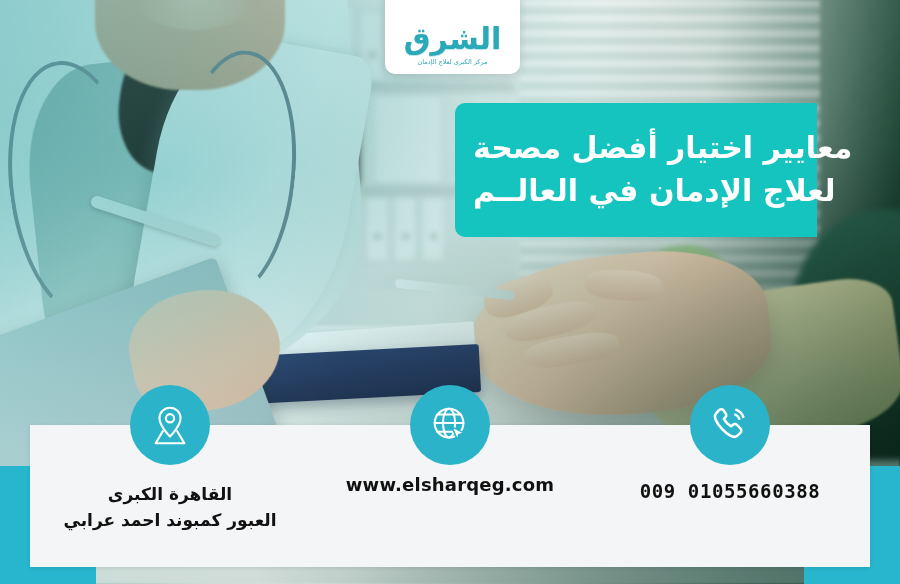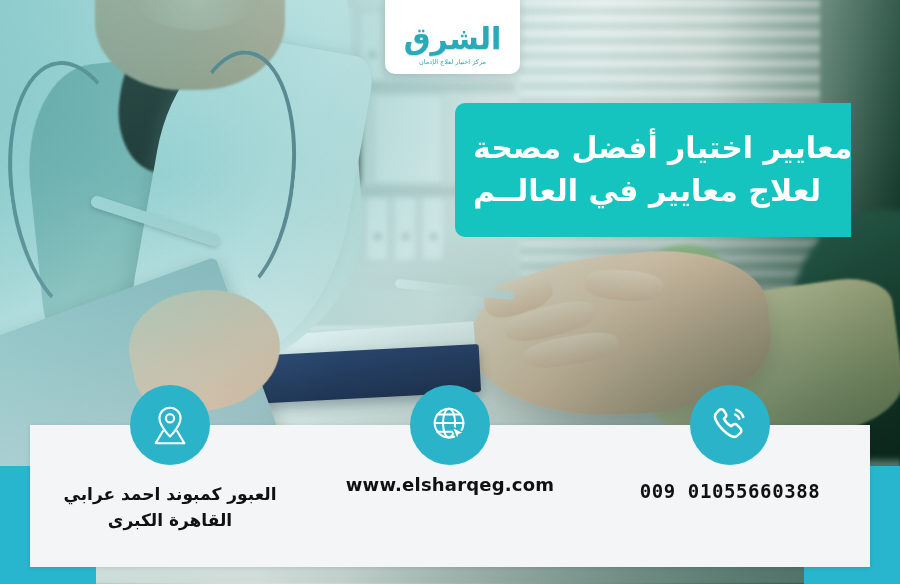--- a/index.html
+++ b/index.html
@@ -188,21 +188,21 @@
     text-shadow:0 1px 0 rgba(120,200,210,.45);
     direction:rtl;
   }
   .logo-sub{
     margin-top:4px;
     font-size:6.5px;letter-spacing:.3px;color:#2fa6b4;direction:rtl;white-space:nowrap;
   }
 
   
   .headline{
-    position:absolute;left:455px;top:103px;width:396px;height:134px;
+    position:absolute;left:455px;top:103px;width:362px;height:134px;
     background:#15c3bf;
     border-radius:10px 0 0 10px;
     display:flex;flex-direction:column;align-items:flex-end;justify-content:center;
     padding:0 16px 0 18px;
     direction:rtl;
   }
   .headline span{
     display:block;color:#ffffff;font-weight:700;
     font-size:30px;line-height:1.42;white-space:nowrap;
     text-align:right;
@@ -326,45 +326,45 @@
     <div class="clipboard"></div>
     <div class="hand-left"></div>
     <div class="pen"></div>
 
     <div class="grade"></div>
     <div class="grade2"></div>
   </div>
 
   <div class="logo-badge">
     <div class="logo-mark">الشرق</div>
-    <div class="logo-sub">مركز اختيار لعلاج الإدمان</div>
+    <div class="logo-sub">مركز الكبرى لعلاج الإدمان</div>
   </div>
 
   <div class="headline">
     <span>معايير اختيار أفضل مصحة</span>
-    <span>لعلاج معايير في العالــم</span>
+    <span>لعلاج الإدمان في العالــم</span>
   </div>
 
   <div class="accent-left"></div>
   <div class="accent-right"></div>
   <div class="panel"></div>
 
   <div class="cols">
 
     <div class="col col-loc">
       <div class="circle">
         <svg width="46" height="46" viewBox="0 0 48 48" fill="none" stroke="#ffffff" stroke-width="2.2" stroke-linecap="round" stroke-linejoin="round">
           <path d="M24 6c-6.1 0-11 4.9-11 11 0 8.2 11 19 11 19s11-10.8 11-19c0-6.1-4.9-11-11-11z"></path>
           <circle cx="24" cy="17" r="4.3"></circle>
           <path d="M16.5 30.5 9 43h30l-7.5-12.5"></path>
         </svg>
       </div>
       <div class="lines">
+        <div class="ar-line">القاهرة الكبرى</div>
         <div class="ar-line">العبور كمبوند احمد عرابي</div>
-        <div class="ar-line">القاهرة الكبرى</div>
       </div>
     </div>
 
     <div class="col col-web">
       <div class="circle">
         <svg width="46" height="46" viewBox="0 0 48 48" fill="none" stroke="#ffffff" stroke-width="2.1" stroke-linecap="round" stroke-linejoin="round">
           <circle cx="23" cy="22" r="15"></circle>
           <ellipse cx="23" cy="22" rx="6.3" ry="15"></ellipse>
           <path d="M8 22h30M10.5 13h25M10.5 31h25"></path>
           <path d="M26 26l12.5 6.2-5.4 1.9-1.3 5.6z" fill="#ffffff" stroke="#2bb4c9" stroke-width="1.6"></path>

